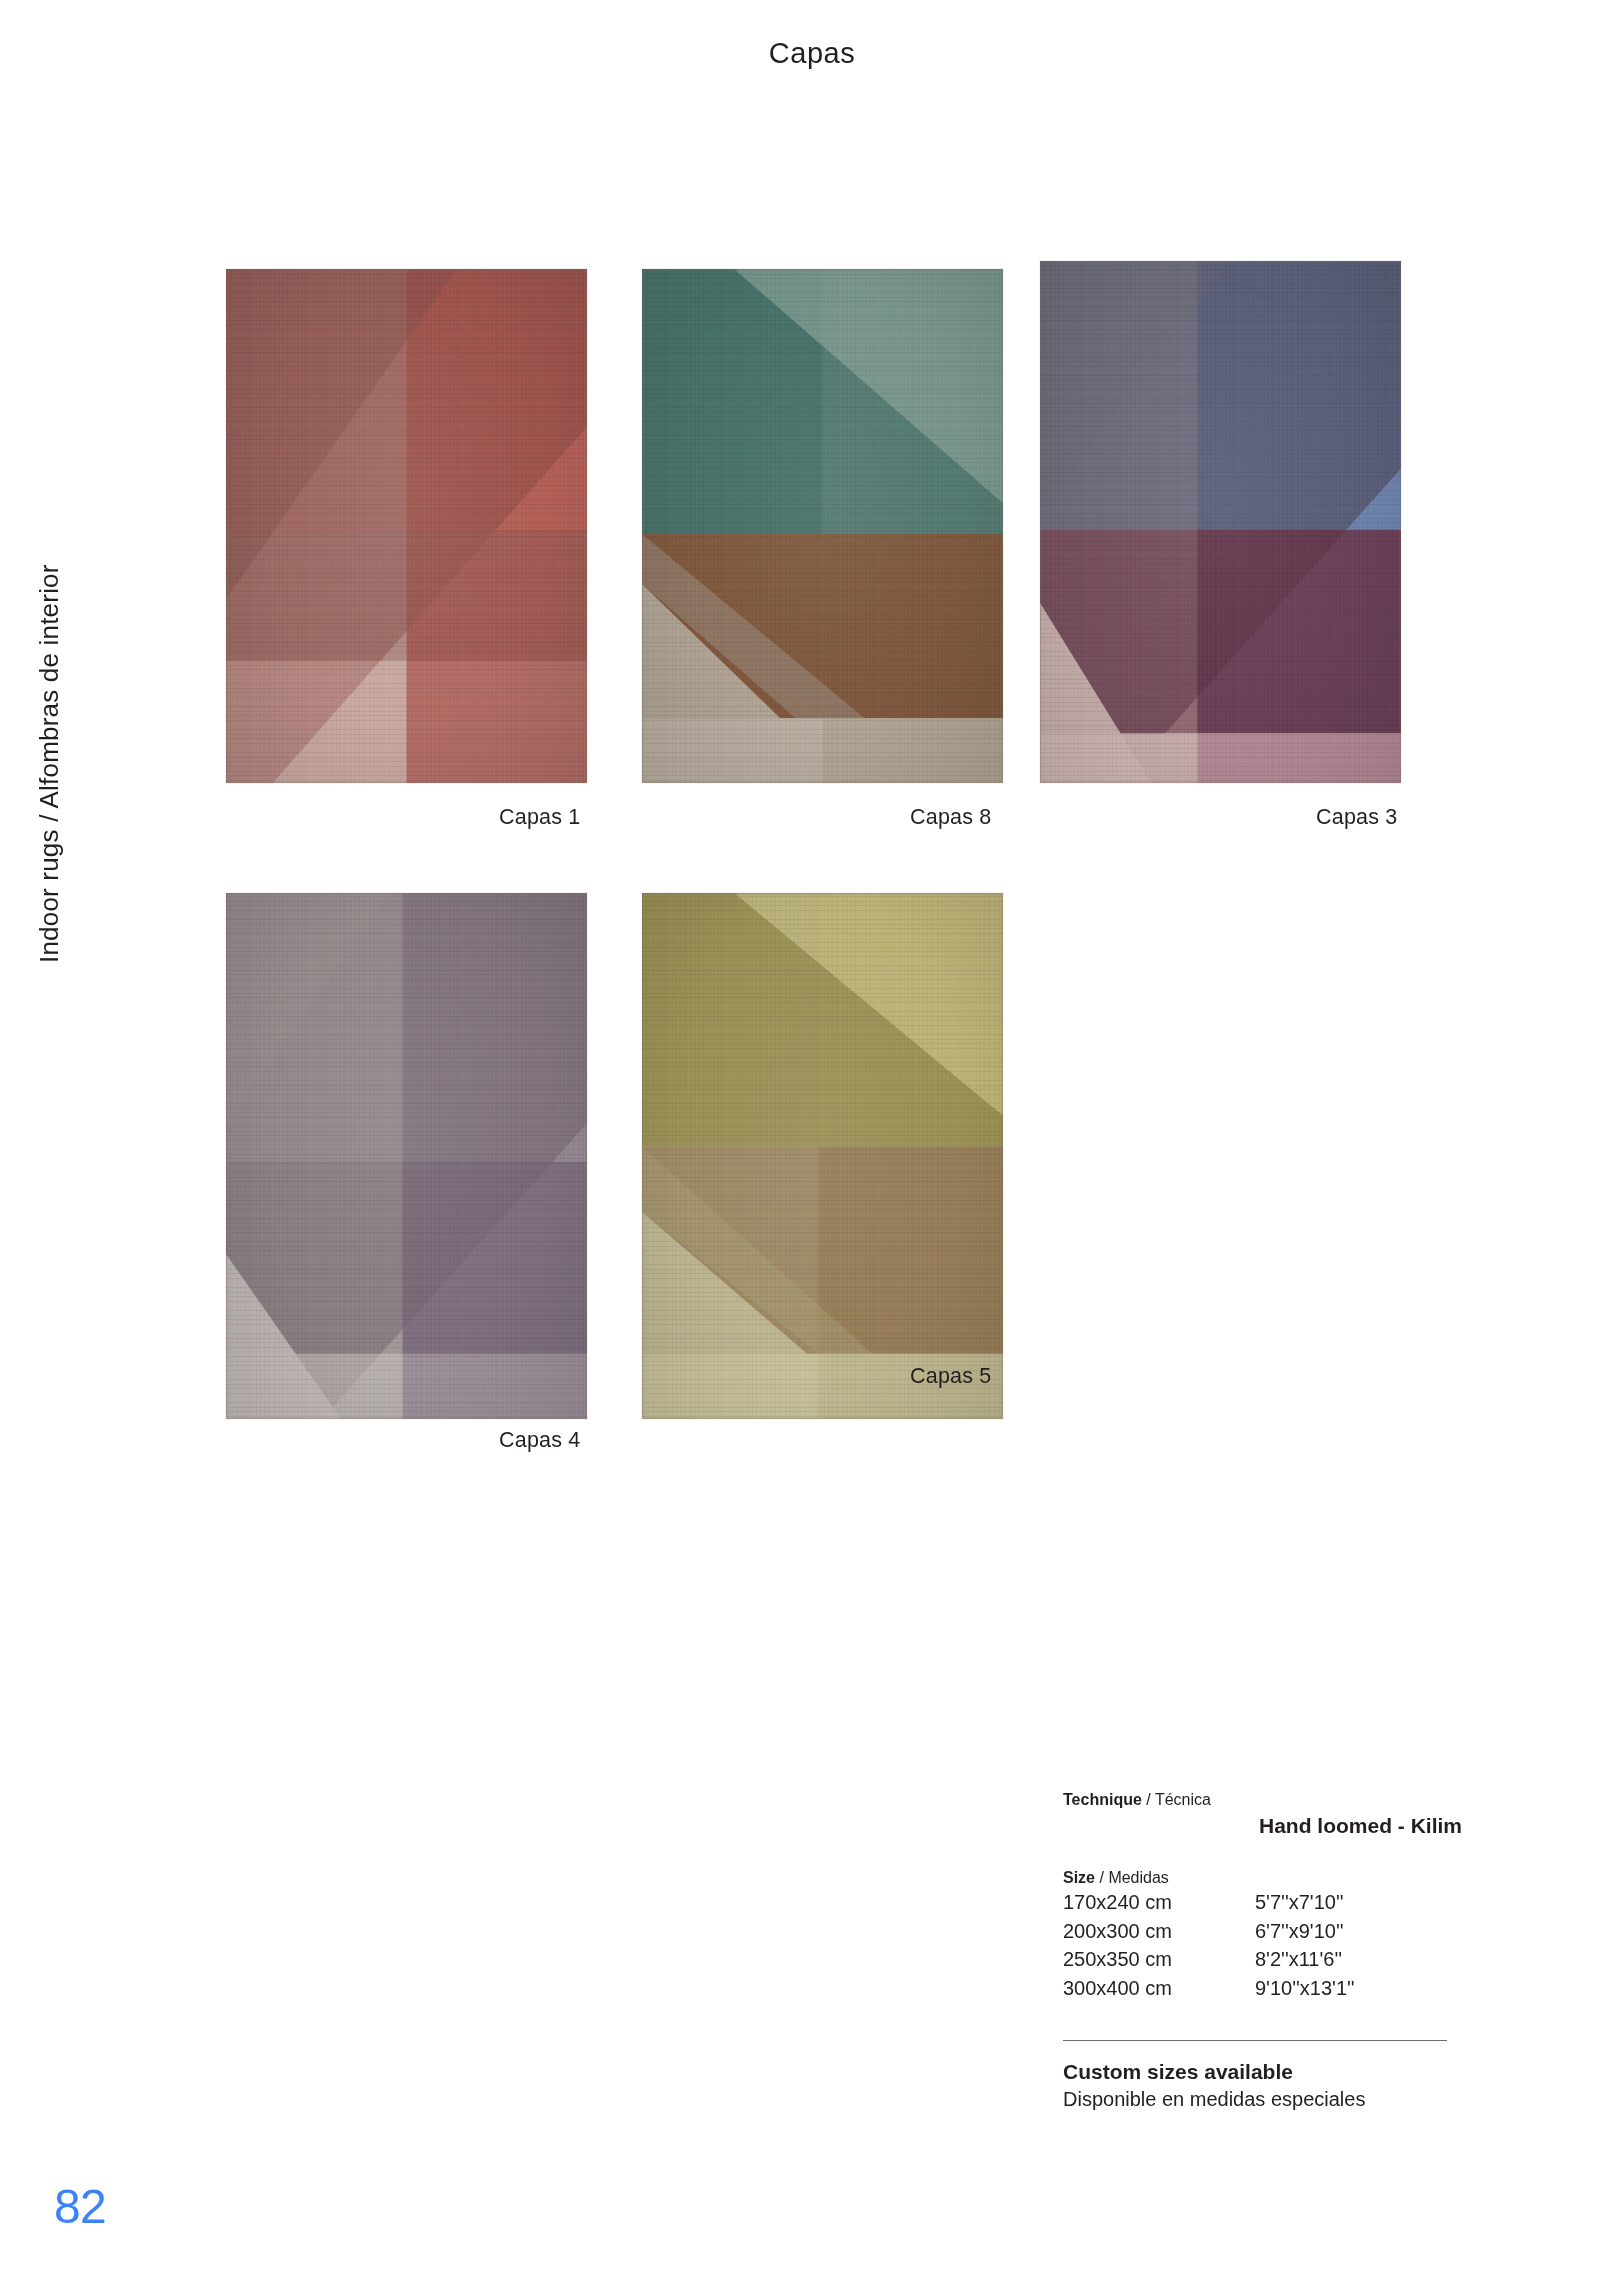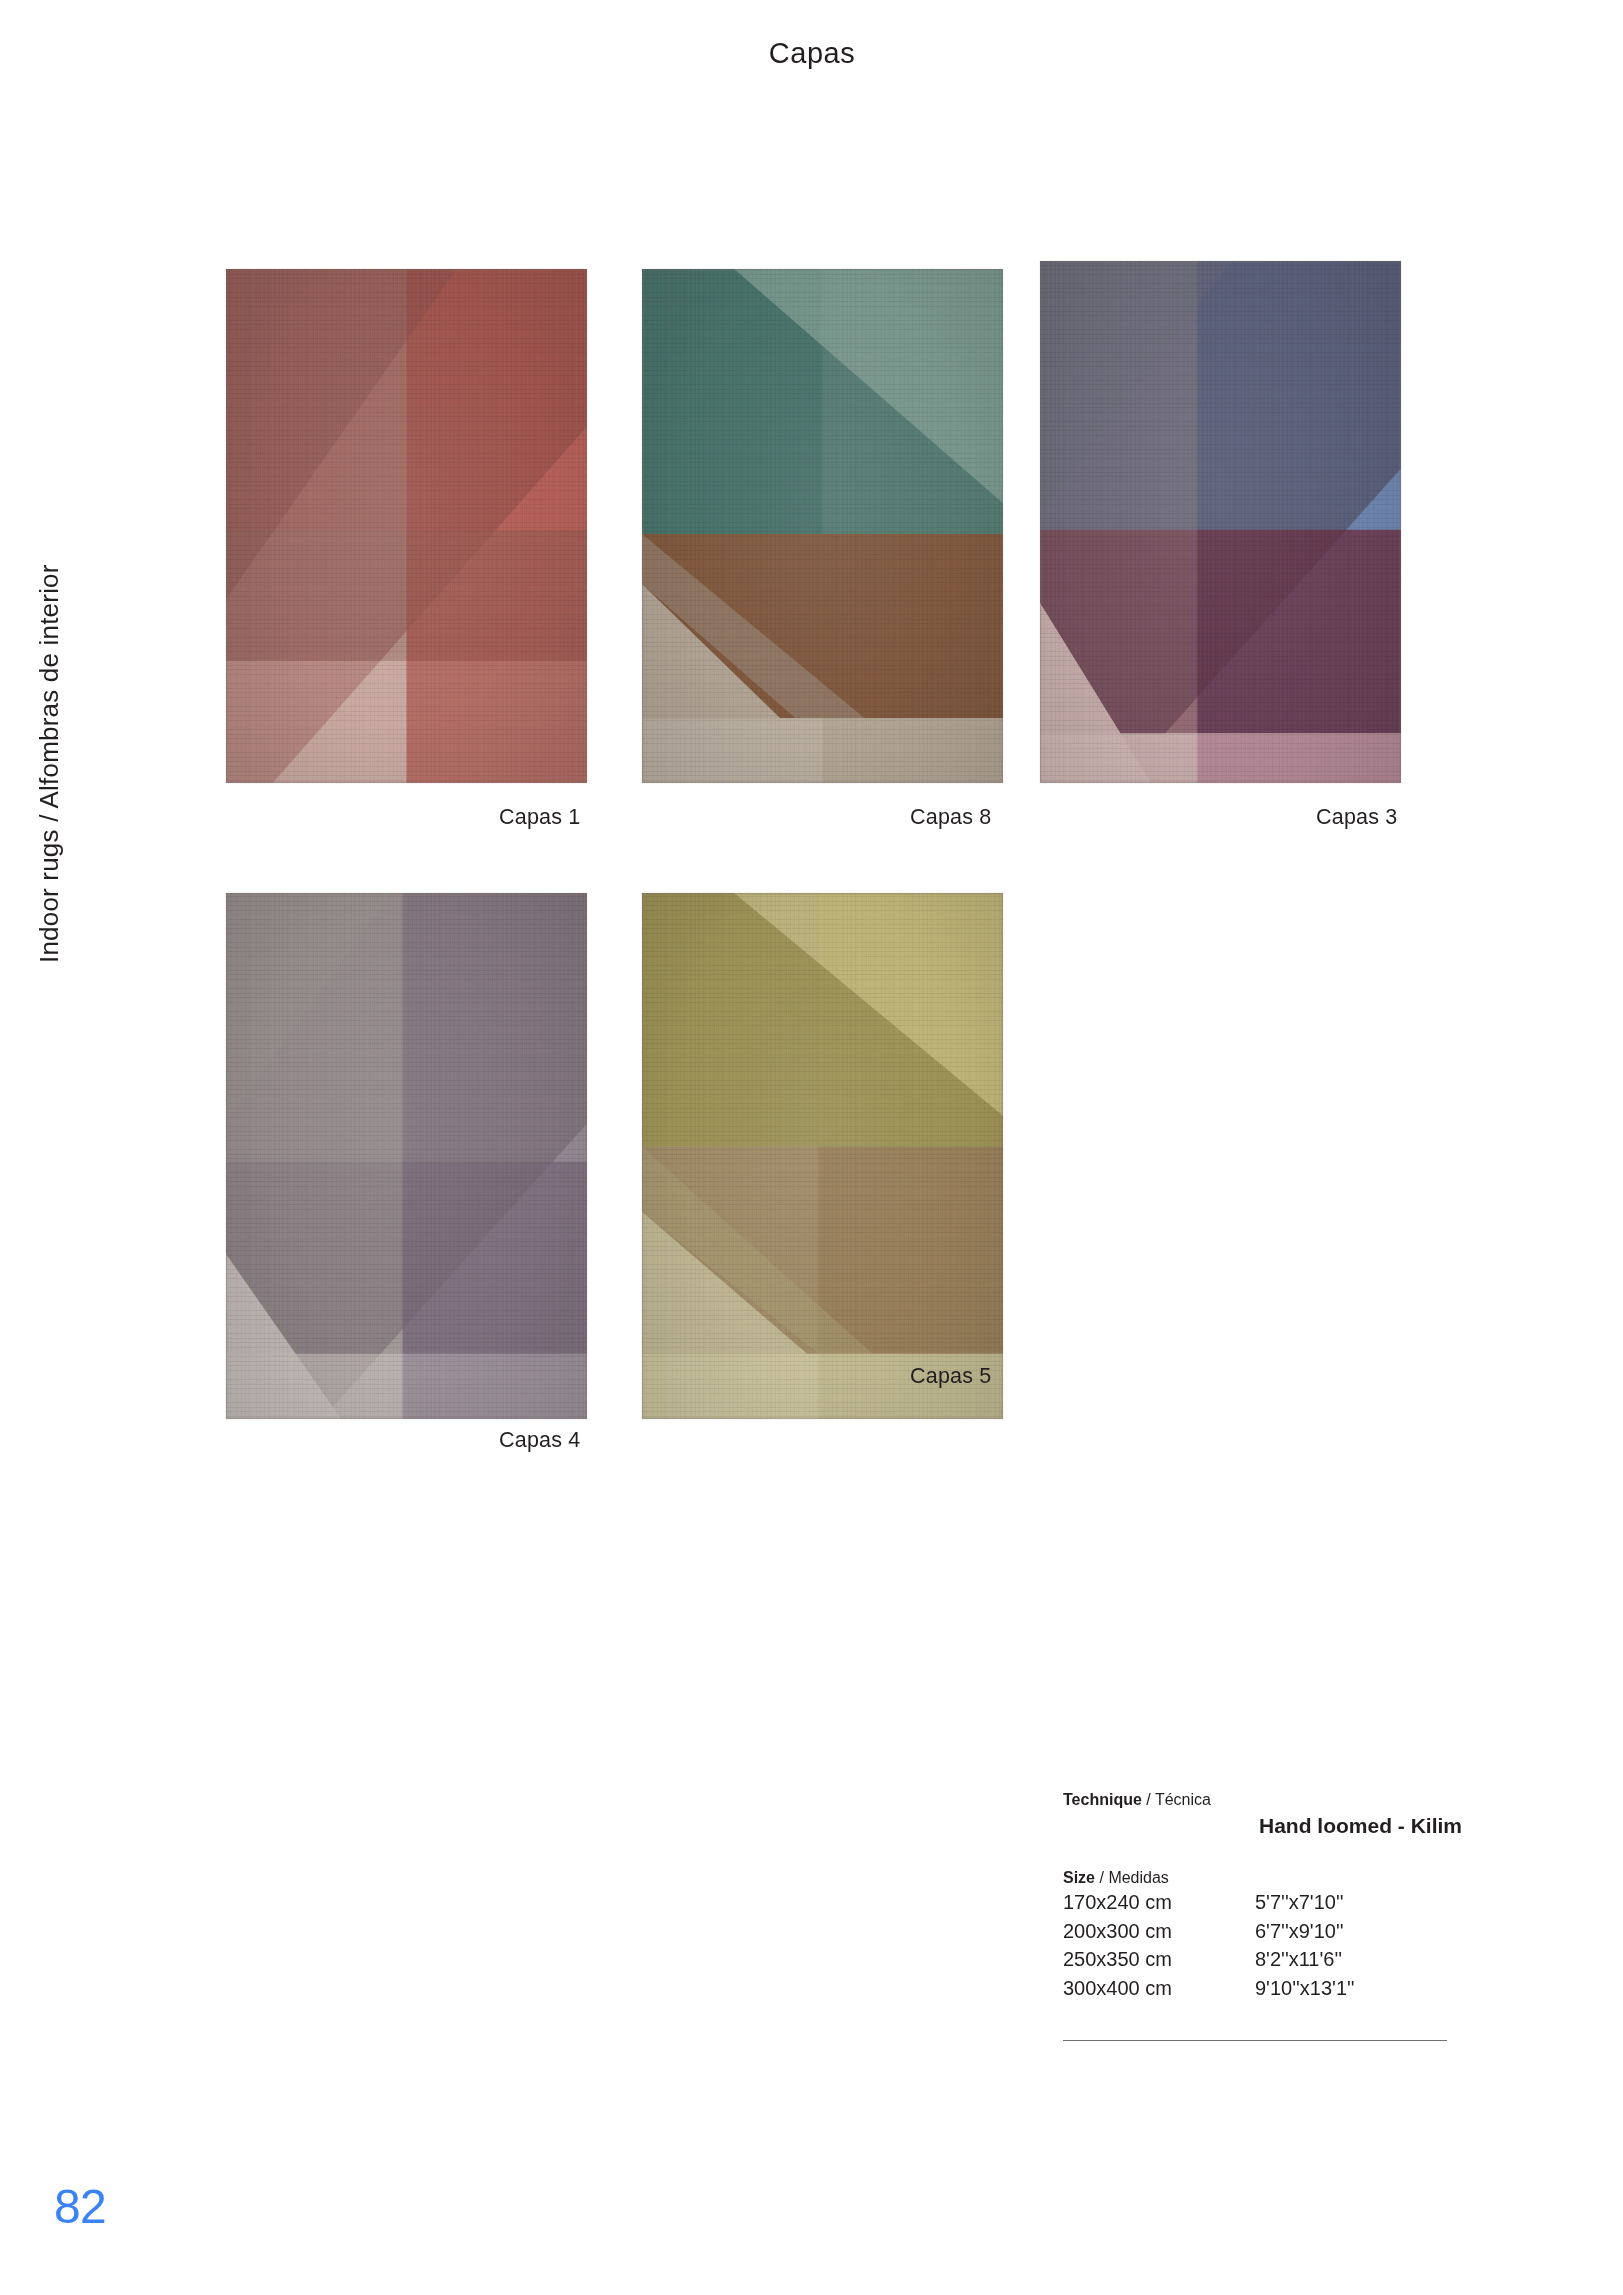--- a/index.html
+++ b/index.html
@@ -359,19 +359,23 @@
           <tr>
             <td class="cm">300x400 cm</td>
             <td class="ft">9'10''x13'1''</td>
           </tr>
         </tbody>
       </table>
     </div>
 
     <div class="custom-divider"></div>
 
+    <div class="custom-block">
+      <div class="custom-en">Custom sizes available</div>
+      <div class="custom-es">Disponible en medidas especiales</div>
+    </div>
 
   </div>
 
   <div class="page-number">82</div>
 
 </div>
 
 
 </body></html>

